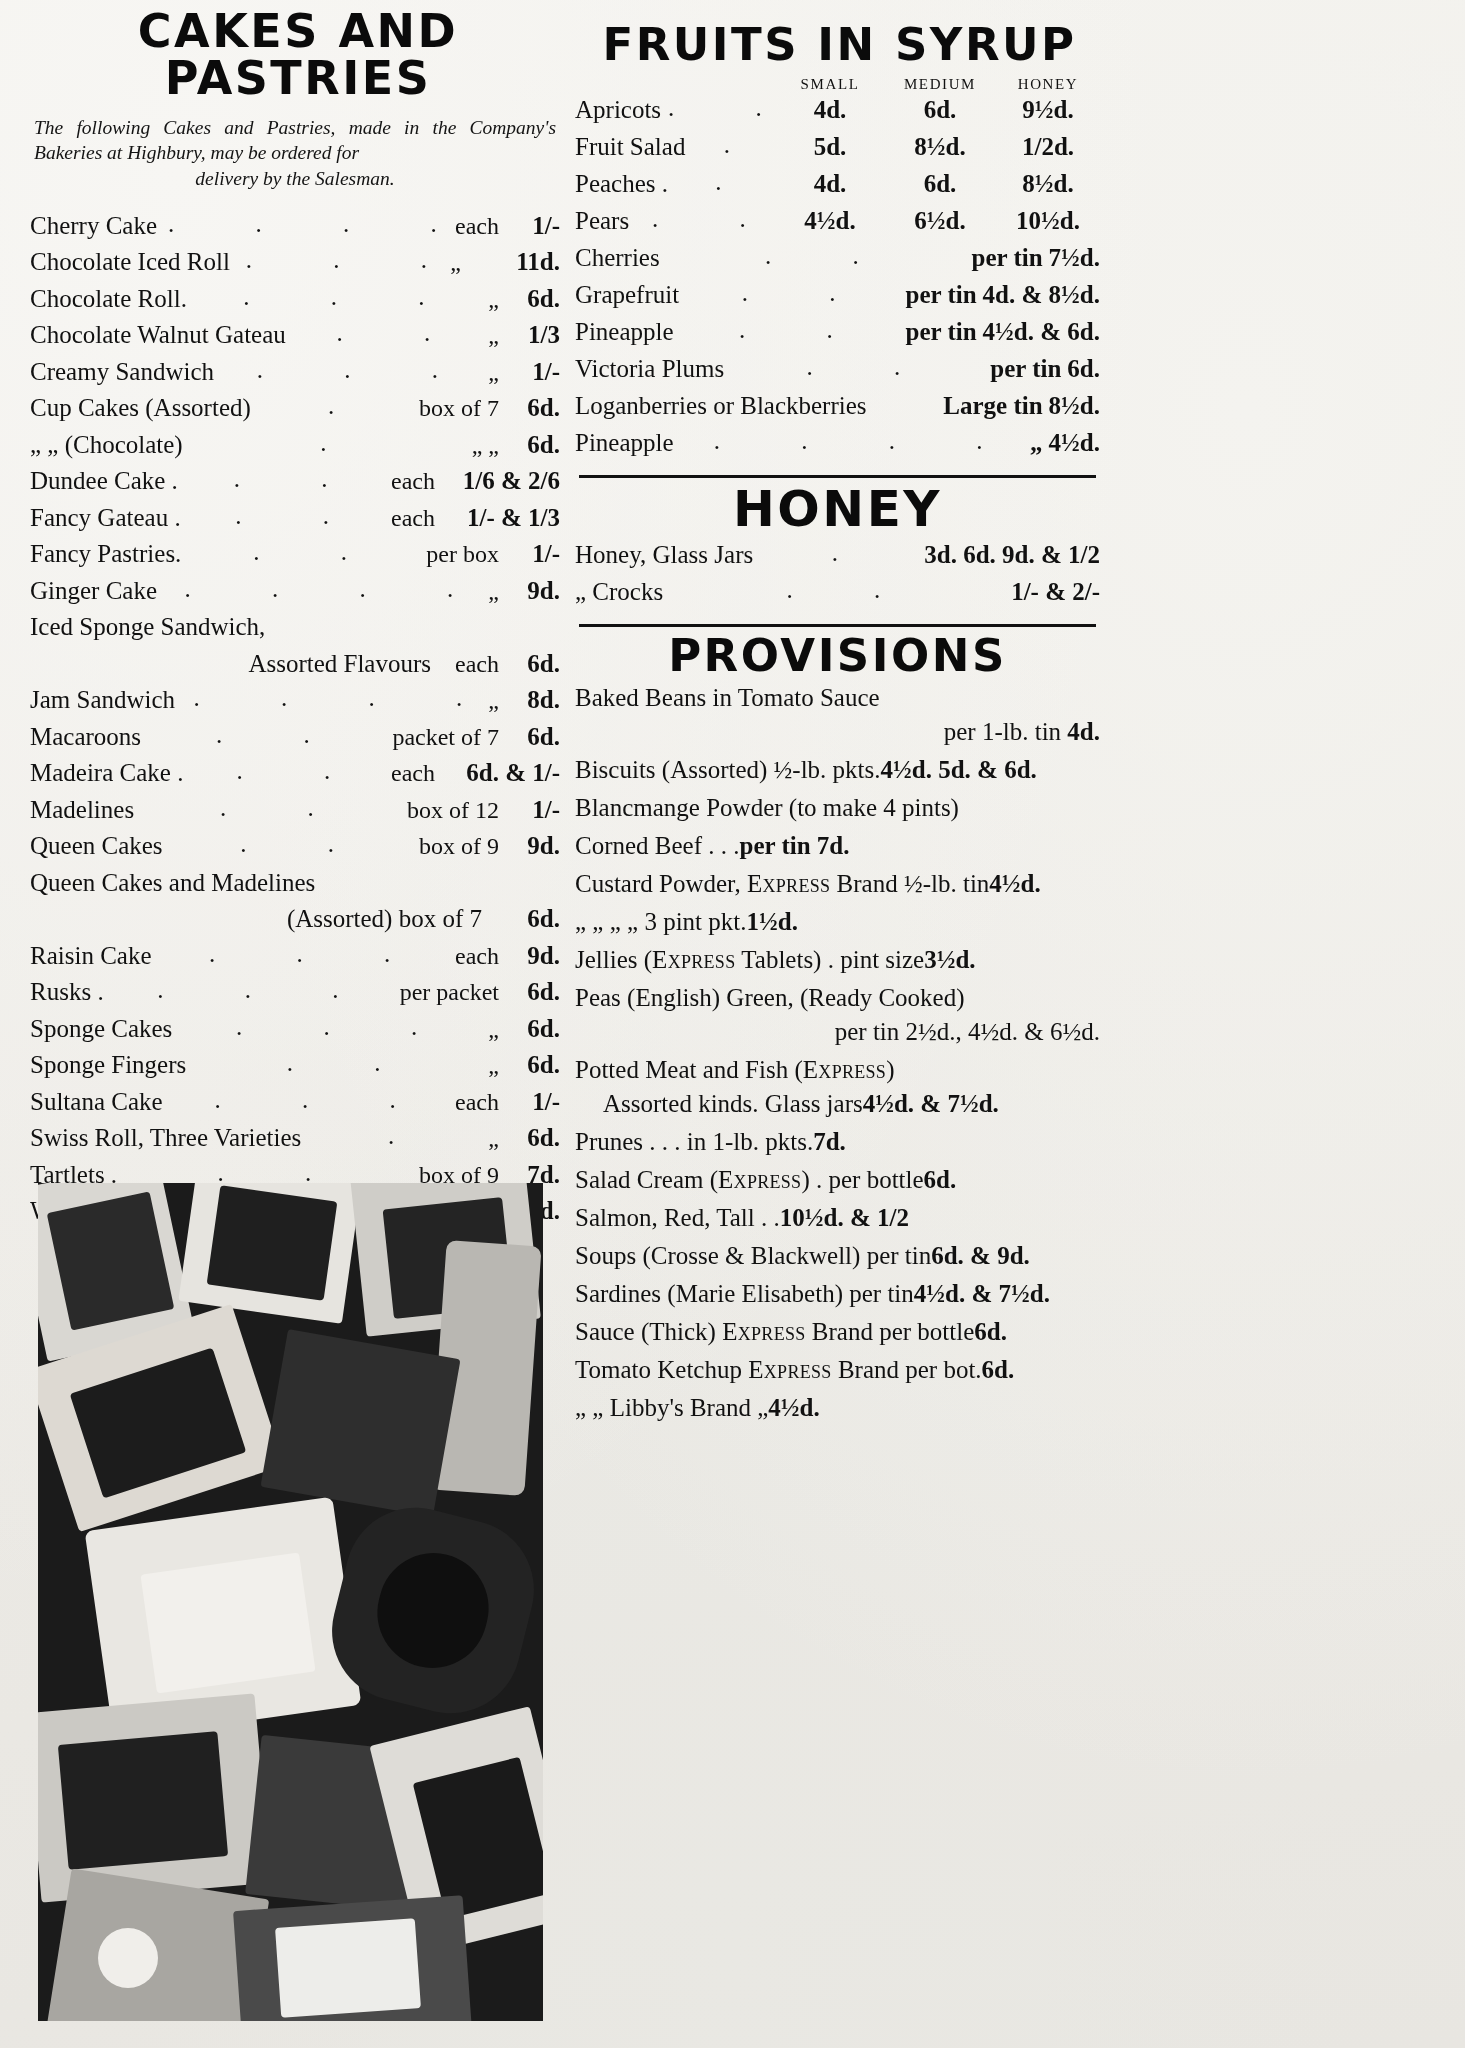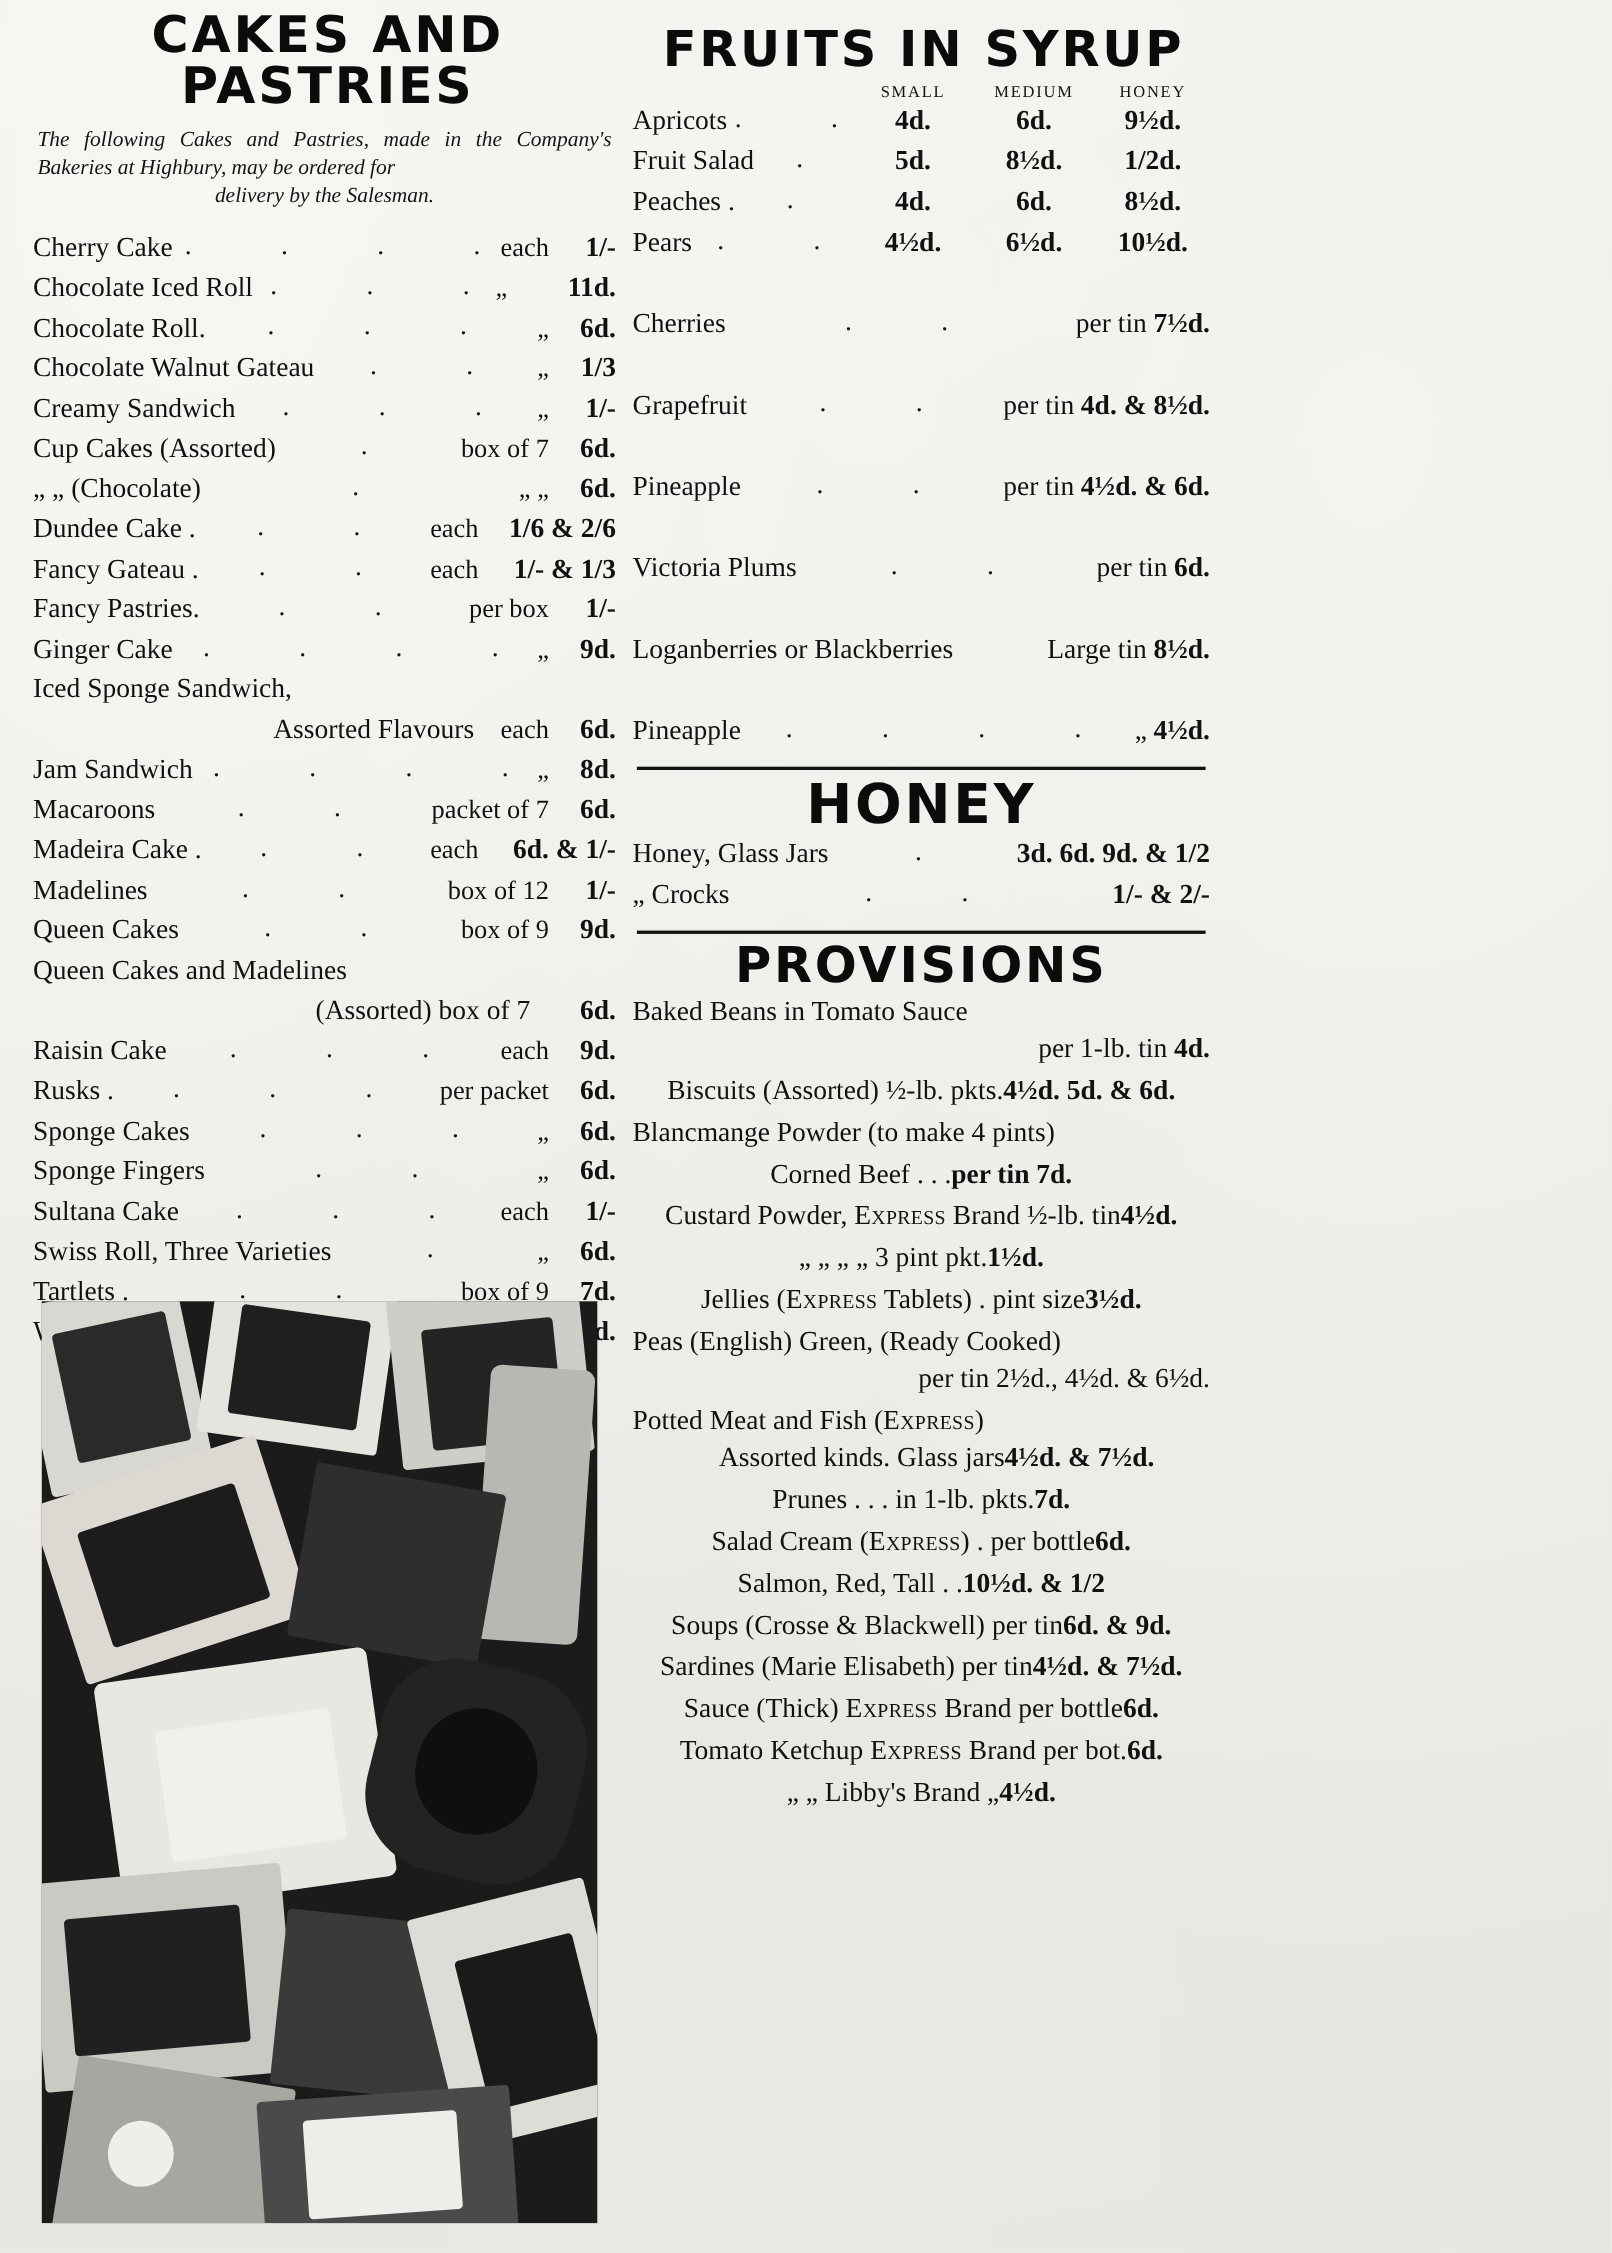--- a/index.html
+++ b/index.html
@@ -107,35 +107,35 @@
     display:flex;align-items:baseline;
     font-size:25px;line-height:1.40;white-space:nowrap;padding:1px 0;
   }
   .frow .nm{flex:0 0 auto;}
   .frow .dots{flex:1 1 auto;}
   .fp{flex:0 0 auto;font-weight:bold;text-align:center;}
   .fp.sm{width:108px;}
   .fp.md{width:112px;}
   .fp.lg{width:104px;}
   .fp.full{width:auto;text-align:right;}
-  .fnote{flex:0 0 auto;font-weight:normal;padding-right:6px;margin-top:37px;}
+  .fnote{flex:0 0 auto;font-weight:bold;padding-right:6px;}
 
   hr.rule{
     border:none;border-top:3px solid #111;
     margin:14px 4px 6px 4px;
   }
 
   .pv{
     font-size:25px;line-height:1.36;white-space:nowrap;padding:2px 0;
   }
   .pv .b{font-weight:bold;}
   .pv .sc{font-variant:small-caps;font-size:25px;letter-spacing:0.3px;}
   .pv-right{text-align:right;}
   .pv-indent{padding-left:28px;}
-  .pv-flex{display:flex;align-items:baseline;justify-content:center;}
+  .pv-flex{display:flex;align-items:baseline;justify-content:flex-start;}
 
   
   .photo{
     position:absolute;left:38px;top:1183px;width:505px;height:838px;
     background:#1b1b1b;
     overflow:hidden;
   }
   .photo .cake{position:absolute;border-radius:4px;}
 </style>
 </head>

